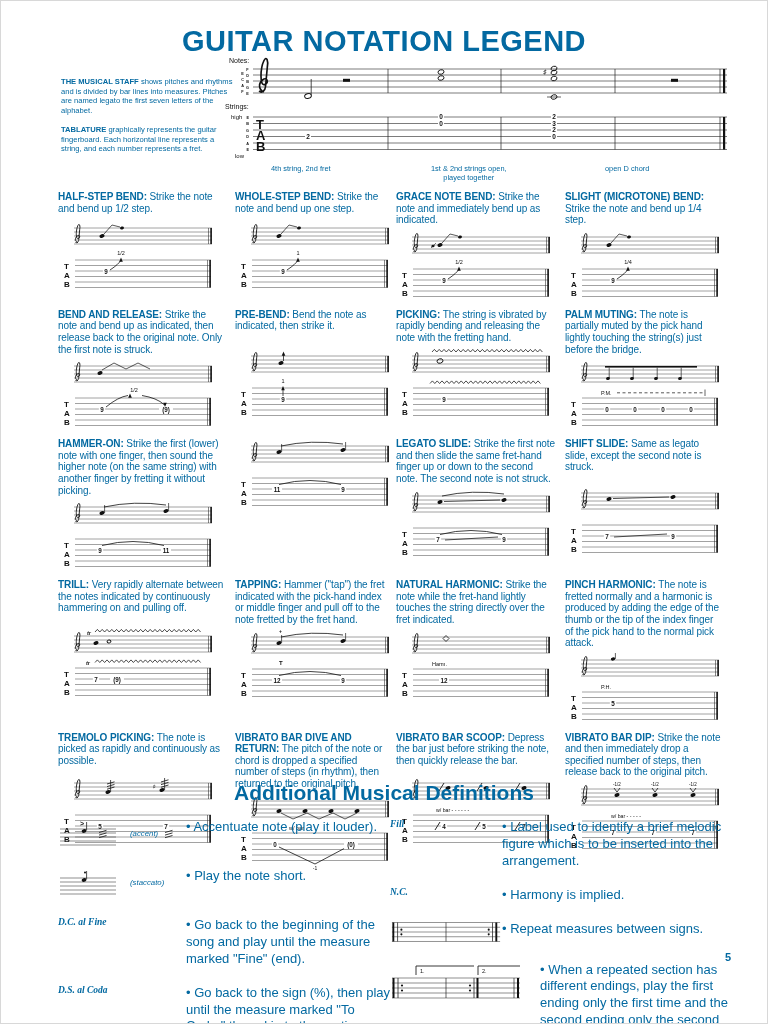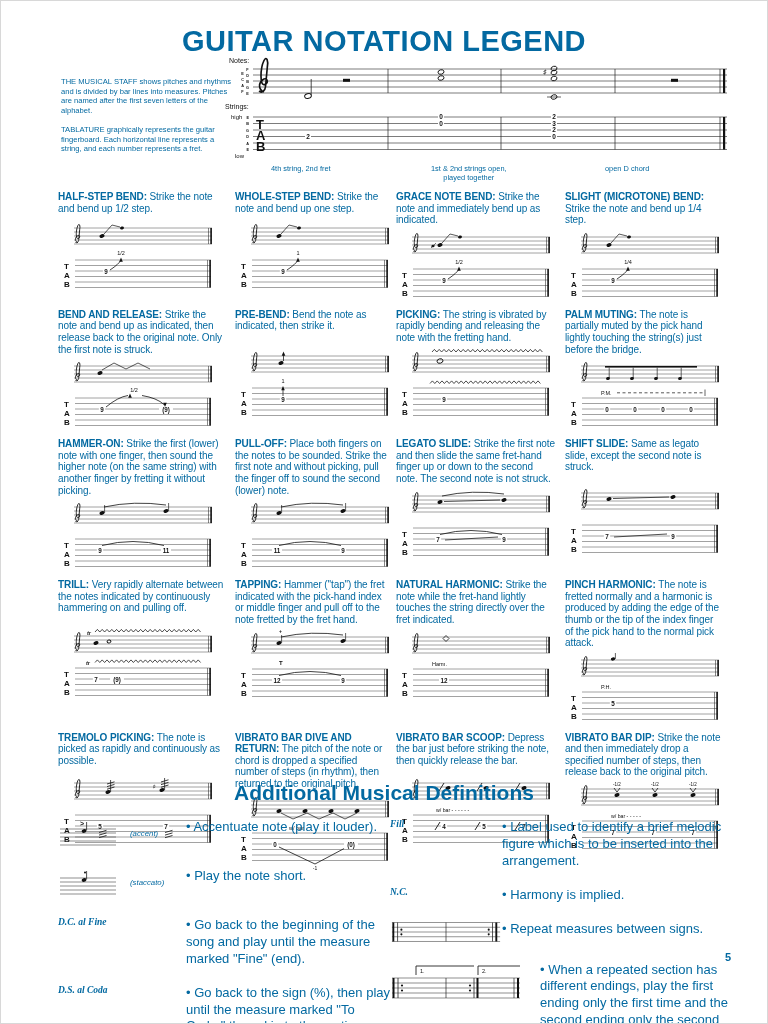--- a/index.html
+++ b/index.html
@@ -8,21 +8,21 @@
     position:relative; width:768px; height:1024px; background:#fff;
     font-family:"Liberation Sans", sans-serif; color:#0369a1;
     border:1px solid #d8d8d8; overflow:hidden;
   }
   .title {
     position:absolute; top:24px; left:0; width:100%; text-align:center;
     font-size:29px; font-weight:bold; letter-spacing:0.5px;
   }
   .intro-text { position:absolute; left:60px; top:76px; width:176px; font-size:7.6px; line-height:1.28; }
   .intro-text p { margin-bottom:9px; }
-  .intro-text b { font-weight:normal; }
+  .intro-text b { font-weight:bold; }
   .staves { position:absolute; left:222px; top:52px; width:520px; height:135px; }
   .staves svg { display:block; }
   .caption { position:absolute; font-size:7.4px; line-height:1.2; white-space:pre-line; }
   .grid {
     position:absolute; left:57px; top:190px; width:668px;
     display:grid; grid-template-columns:168px 152px 160px 156px;
     column-gap:9px; row-gap:2px;
   }
   .cell p { font-size:10px; line-height:1.16; letter-spacing:-0.1px; margin-bottom:3px; }
   .cell p b { font-weight:bold; }
@@ -47,21 +47,21 @@
   .deftext::before { content:"•  "; }
   .pagenum { position:absolute; right:36px; top:950px; font-size:11px; font-weight:bold; }
 </style>
 </head>
 <body>
 
 <div class="page">
   <h1 class="title">GUITAR NOTATION LEGEND</h1>
 
   <div class="intro-text">
-    <p><b>THE MUSICAL STAFF</b><span> shows pitches and rhythms and is divided by bar lines into measures. Pitches are named after the first seven letters of the alphabet.</span></p>
+    <p><b>THE MUSICAL STAFF</b><span> shows pitches and rhythms and is divided by bar lines into measures. Pitches are named legato the first seven letters of the alphabet.</span></p>
     <p><b>TABLATURE</b><span> graphically represents the guitar fingerboard. Each horizontal line represents a string, and each number represents a fret.</span></p>
   </div>
 
   <div class="staves" id="staves">
       <svg width="512" height="112" viewBox="0 0 512 112">
         <text x="6" y="10" font-size="7" font-family="Liberation Sans, sans-serif" fill="#111">Notes:</text>
         <line x1="30" y1="16" x2="504" y2="16" stroke="#444" stroke-width="0.7"></line>
         <line x1="30" y1="22" x2="504" y2="22" stroke="#444" stroke-width="0.7"></line>
         <line x1="30" y1="28" x2="504" y2="28" stroke="#444" stroke-width="0.7"></line>
         <line x1="30" y1="34" x2="504" y2="34" stroke="#444" stroke-width="0.7"></line>
@@ -456,21 +456,20 @@
           <line x1="106.6" y1="12" x2="106.6" y2="4" stroke="#222" stroke-width="0.7"></line>
           <path d="M42 8 Q72 1.5 104 6" fill="none" stroke="#111" stroke-width="0.8"></path>
           <path d="M40 46.5 Q71 38.5 102 46.5" fill="none" stroke="#111" stroke-width="0.8"></path>
           <rect x="34.85" y="48.8" width="6.3" height="7.2" fill="#fff"></rect>
           <text x="38" y="54.3" font-size="6.3" font-family="Liberation Sans, sans-serif" font-weight="bold" text-anchor="middle" fill="#111">9</text>
           <rect x="98.95" y="48.8" width="10.1" height="7.2" fill="#fff"></rect>
           <text x="104" y="54.3" font-size="6.3" font-family="Liberation Sans, sans-serif" font-weight="bold" text-anchor="middle" fill="#111">11</text>
         </svg>
       </div>
       <div class="cell r3">
-        <p><b>PULL-OFF:</b> Place both fingers on the notes to be sounded. Strike the first note and without picking, pull the finger off to sound the second (lower) note.</p>
         <svg width="158" height="78" viewBox="0 0 158 78">
           <line x1="12" y1="8" x2="150" y2="8" stroke="#555" stroke-width="0.55"></line>
           <line x1="12" y1="12" x2="150" y2="12" stroke="#555" stroke-width="0.55"></line>
           <line x1="12" y1="16" x2="150" y2="16" stroke="#555" stroke-width="0.55"></line>
           <line x1="12" y1="20" x2="150" y2="20" stroke="#555" stroke-width="0.55"></line>
           <line x1="12" y1="24" x2="150" y2="24" stroke="#555" stroke-width="0.55"></line>
           <line x1="146.5" y1="8" x2="146.5" y2="24" stroke="#222" stroke-width="0.55"></line>
           <rect x="148.3" y="8" width="1.6" height="16" fill="#111"></rect>
           <g transform="translate(11,3) scale(0.82)">
             <path d="M6 24 C2.5 22.5 2 18.5 5 16 C8 13.5 9.5 17.5 6.5 19 C3 20.5 3.5 8 6 3 C7.8 -0.5 9 3.5 8.2 7.5 L7 20.5 C6.8 23.5 4 25 2.8 23.2" fill="none" stroke="#111" stroke-width="1.1"></path>

